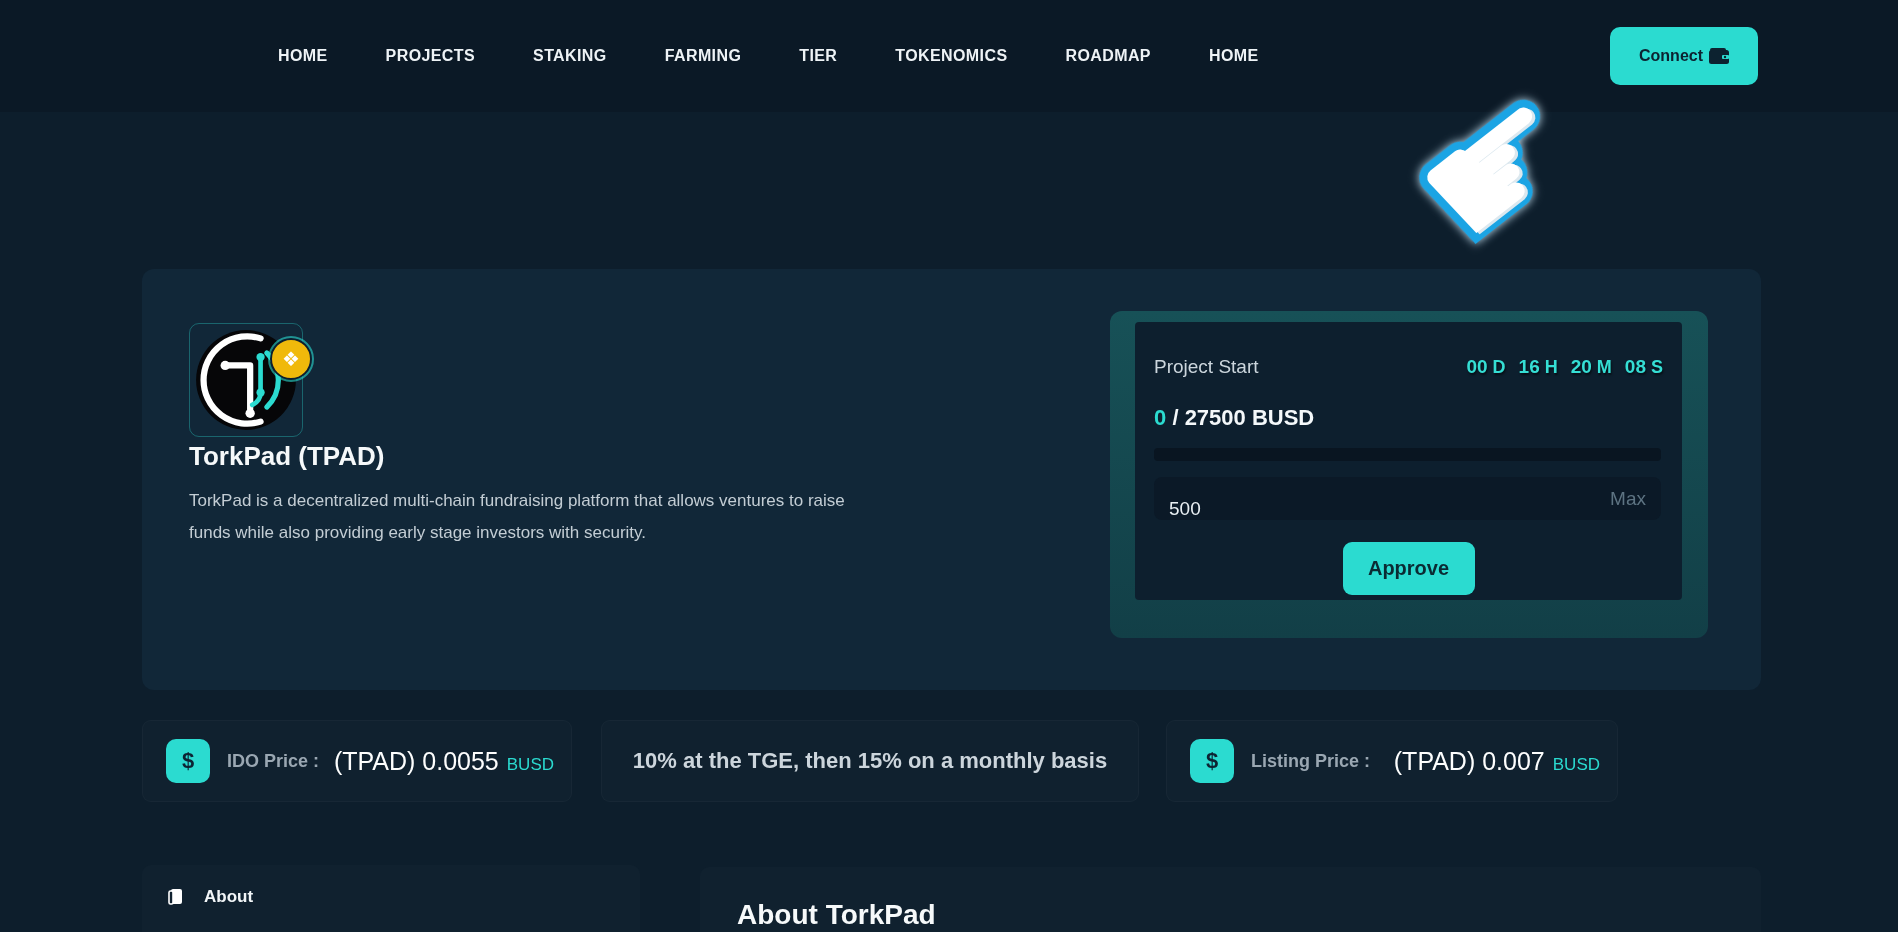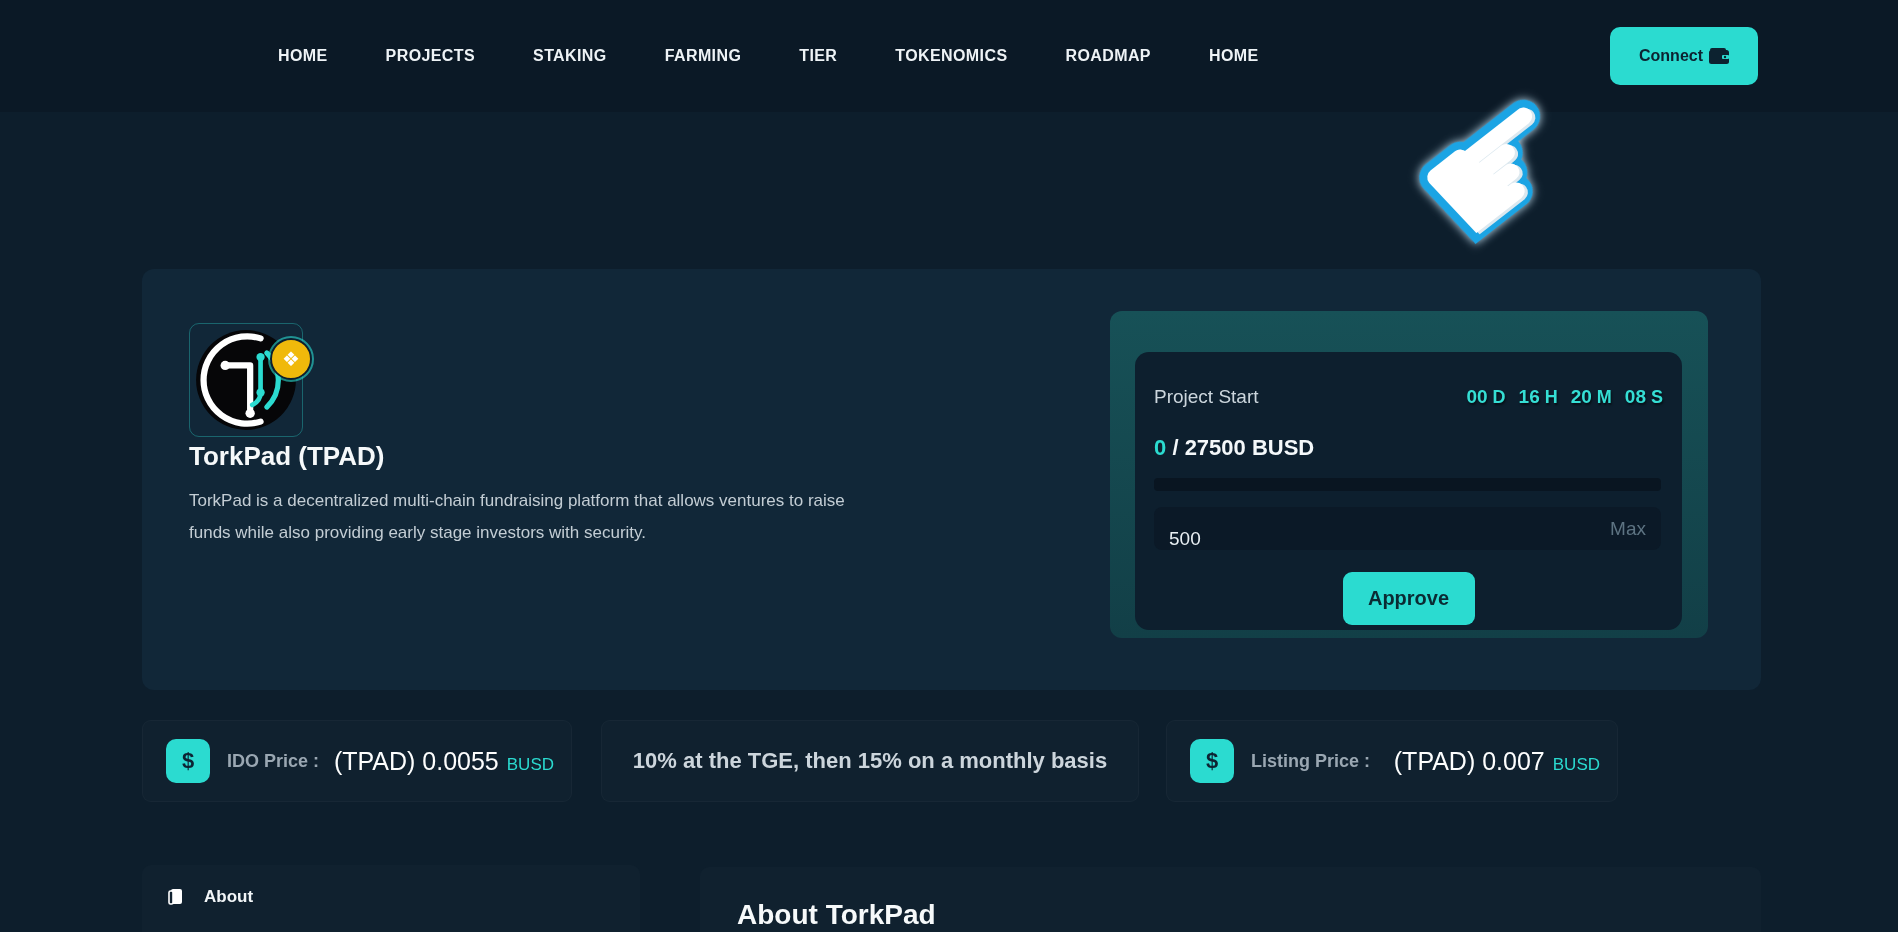--- a/index.html
+++ b/index.html
@@ -77,22 +77,22 @@
     font-size:17px; line-height:32px; color:#c3cdd4;
   }
 
   
   .sale-panel {
     position:absolute; left:968px; top:42px; width:598px; height:327px;
     background:linear-gradient(180deg,#175157 0%,#123f47 100%);
     border-radius:12px;
   }
   .sale-card {
-    position:absolute; left:25px; top:41px; width:547px; height:278px;
-    background:#0d1f2e; border-radius:14px;
+    position:absolute; left:25px; top:11px; width:547px; height:278px;
+    background:#0d1f2e; border-radius:4px;
     padding:16px 19px;
   }
   .sale-head { display:flex; align-items:center; justify-content:space-between; margin-top:18px; }
   .sale-status { font-size:19px; color:#ccd6dd; }
   .countdown { display:flex; gap:13px; }
   .cd-group { display:flex; align-items:baseline; gap:5px; color:#35ded4; font-weight:700; text-shadow:1px 2px 2px rgba(0,0,0,0.55); }
   .cd-value { font-size:19px; }
   .cd-unit { font-size:18px; }
   .sale-amount { margin-top:27px; font-size:22px; font-weight:700; color:#f4f8fa; }
   .sale-amount .raised { color:#2bdbd0; }

